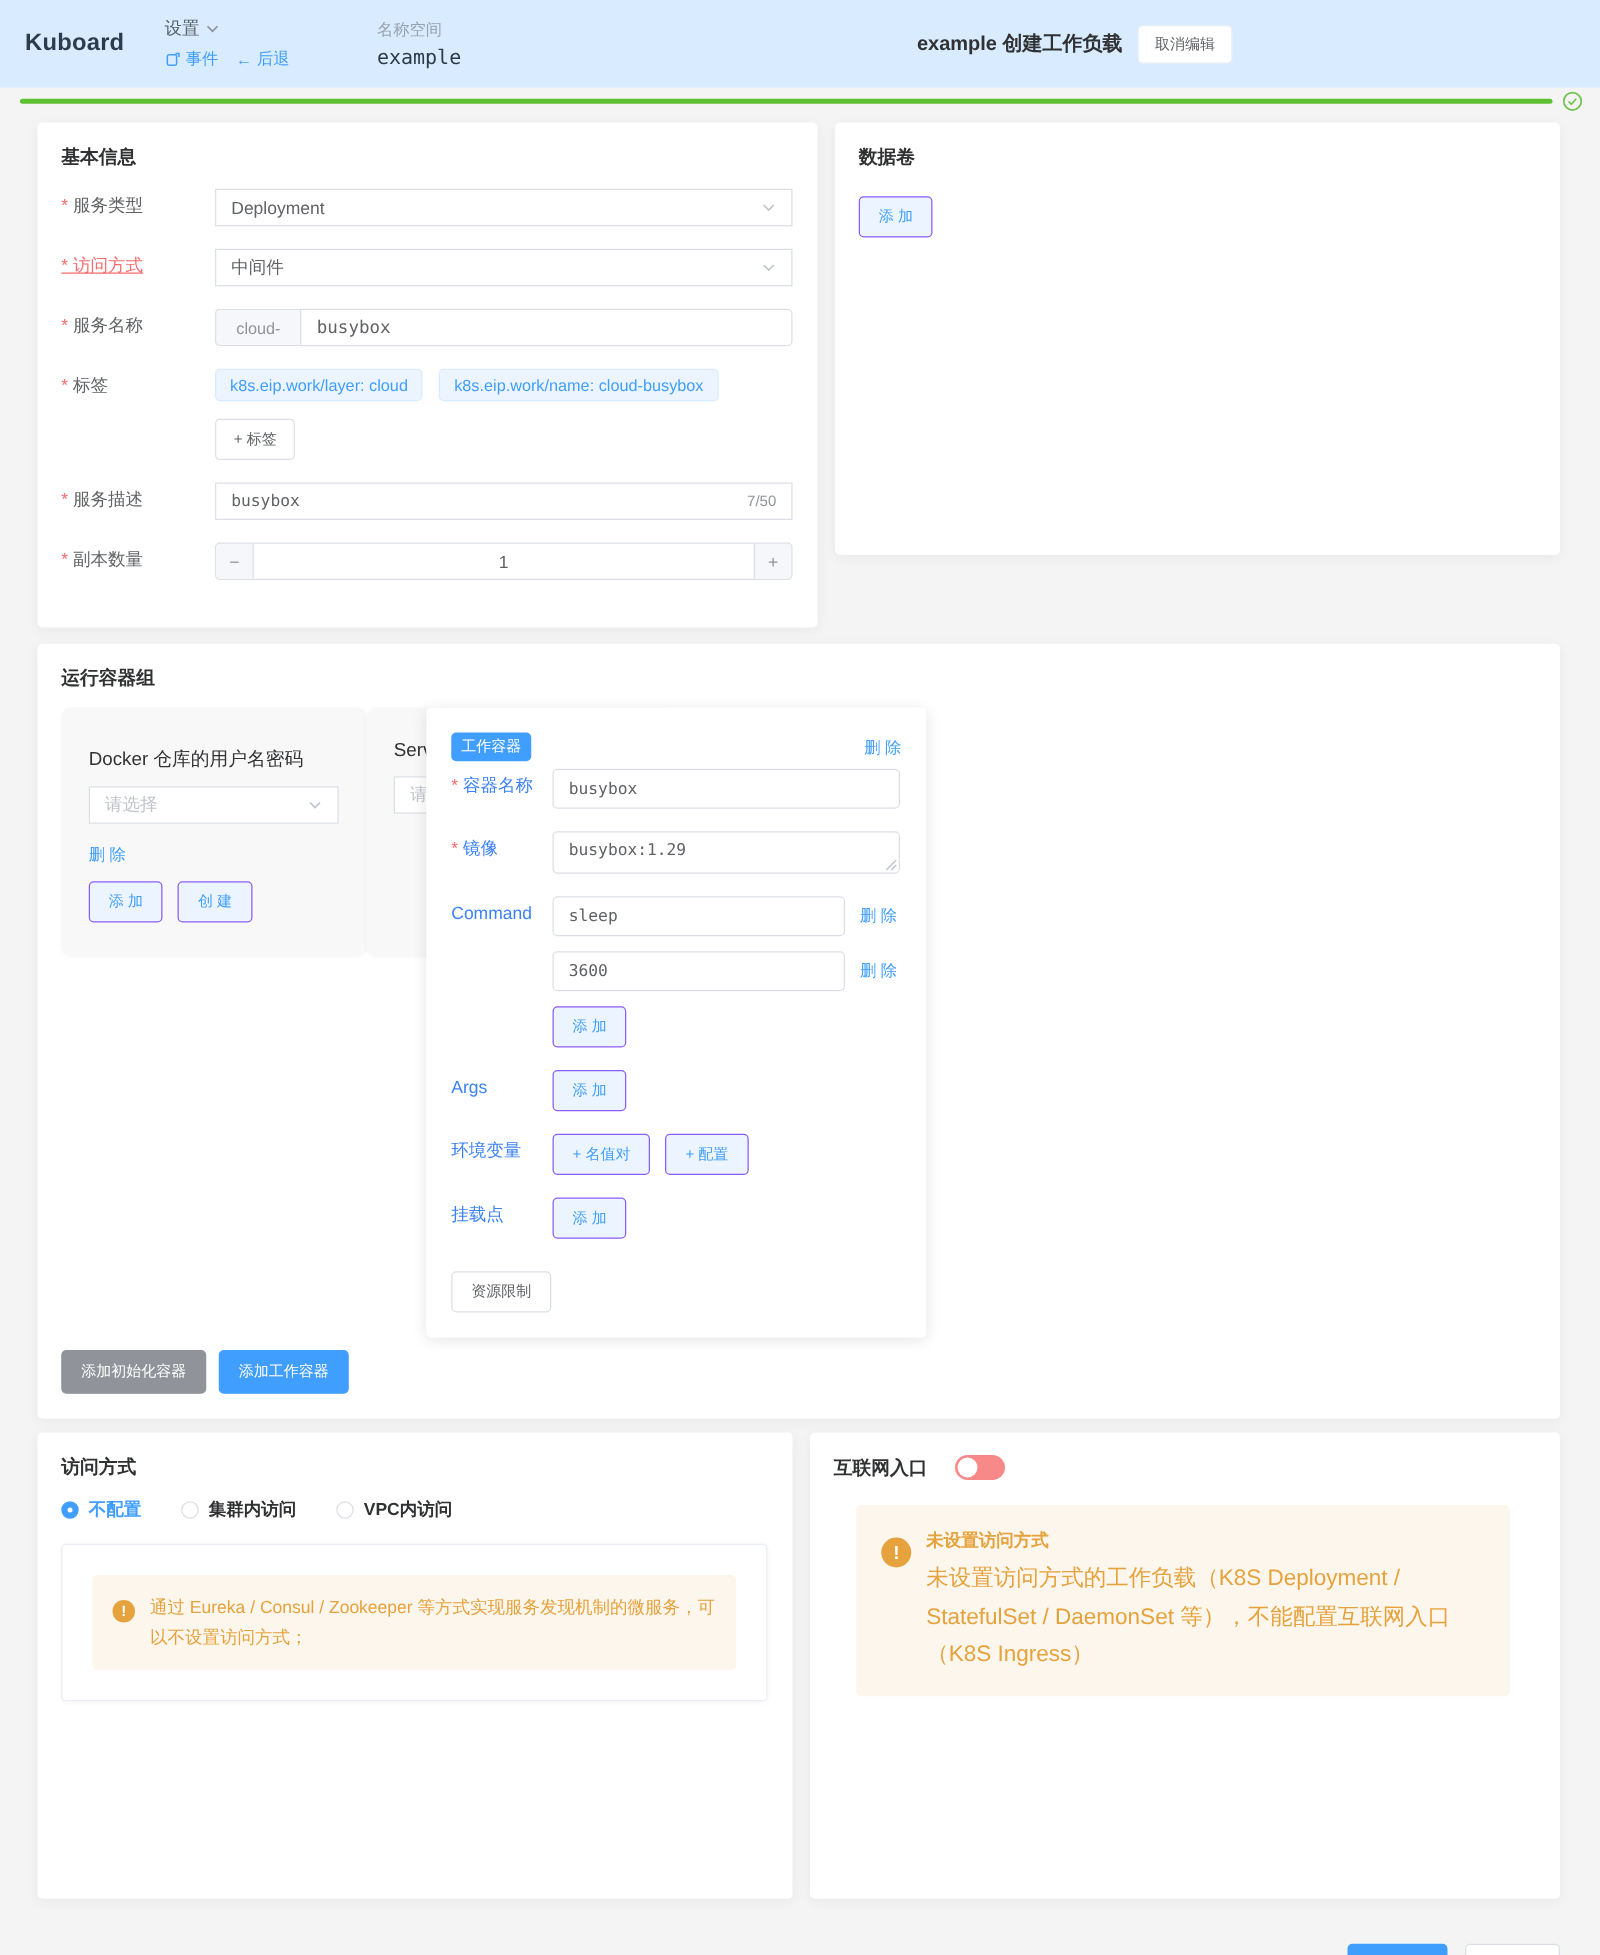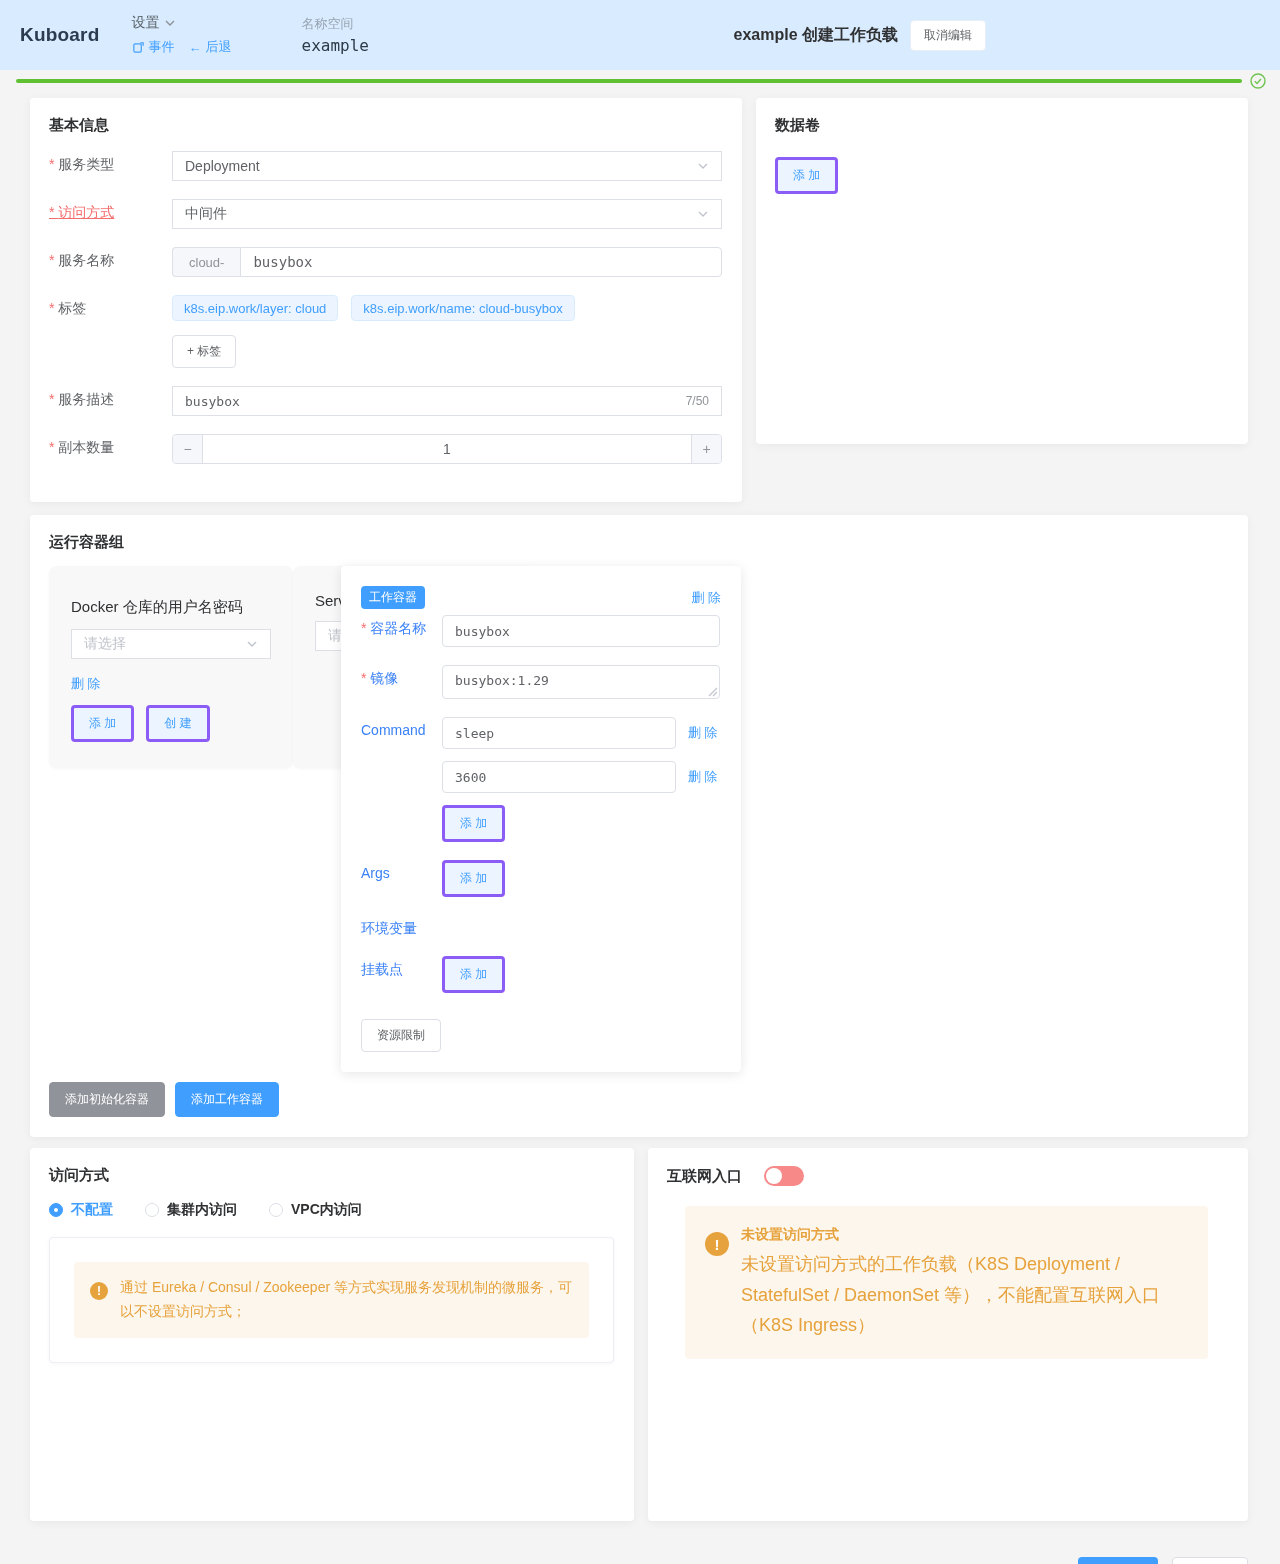--- a/index.html
+++ b/index.html
@@ -86,21 +86,21 @@
   .step-btn {
     width:30px; background:#f5f7fa; color:#909399; border:none; font-size:14px; cursor:pointer;
     display:flex; align-items:center; justify-content:center;
   }
   .step-btn.minus { border-right:1px solid #dcdfe6; }
   .step-btn.plus { border-left:1px solid #dcdfe6; }
   .step-val { flex:1; display:flex; align-items:center; justify-content:center; color:#606266; font-size:14px; }
 
   
   .btn-plain-blue {
-    background:#ecf5ff; border:3px solid #8b5cf6; color:#409eff;
+    background:#ecf5ff; border:1px solid #8b5cf6; color:#409eff;
     border-radius:4px; font-size:12px; padding:7px 15px; cursor:pointer; white-space:nowrap;
   }
   .btn-primary {
     background:#409eff; border:1px solid #409eff; color:#fff;
     border-radius:4px; font-size:12px; padding:8px 15px; cursor:pointer; white-space:nowrap;
   }
   .btn-info {
     background:#909399; border:1px solid #909399; color:#fff;
     border-radius:4px; font-size:12px; padding:8px 15px; cursor:pointer; white-space:nowrap;
   }
@@ -180,21 +180,21 @@
   .internet-head { display:flex; align-items:center; gap:22px; margin-bottom:20px; }
   .toggle { width:40px; height:20px; border-radius:10px; background:#f78989; position:relative; cursor:pointer; }
   .toggle .knob { position:absolute; left:2px; top:2px; width:16px; height:16px; border-radius:50%; background:#fff; }
 
   
   .footer-actions { display:flex; justify-content:flex-end; gap:14px; padding:36px 0 20px 0; }
   .btn-save { background:#409eff; border:none; color:#fff; border-radius:4px; font-size:14px; padding:10px 24px; cursor:pointer; }
   .btn-cancel { background:#fff; border:1px solid #dcdfe6; color:#606266; border-radius:4px; font-size:14px; padding:10px 21px; cursor:pointer; }
 
   
-  .card-basic { width:712px; min-height:387px; }
+  .card-basic { width:624px; min-height:387px; }
   .card-volumes { flex:1; min-height:346px; }
   .card-containers { margin-top:13px; min-height:569px; }
   .card-access { width:604px; min-height:373px; margin-top:11px; }
   .card-internet { flex:1; min-height:373px; margin-top:11px; }
 </style>
 </head>
 <body>
 
 <header class="topbar">
   <div class="logo">Kuboard</div>
@@ -398,20 +398,24 @@
 
         <div class="wp-row">
           <div class="wp-label">Args</div>
           <div class="wp-ctrl">
             <button class="btn-plain-blue">添 加</button>
           </div>
         </div>
 
         <div class="wp-row">
           <div class="wp-label">环境变量</div>
+          <div class="wp-ctrl">
+            <button class="btn-plain-blue">+ 名值对</button>
+            <button class="btn-plain-blue">+ 配置</button>
+          </div>
         </div>
 
         <div class="wp-row">
           <div class="wp-label">挂载点</div>
           <div class="wp-ctrl">
             <button class="btn-plain-blue">添 加</button>
           </div>
         </div>
 
         <div style="margin-top:26px;">

